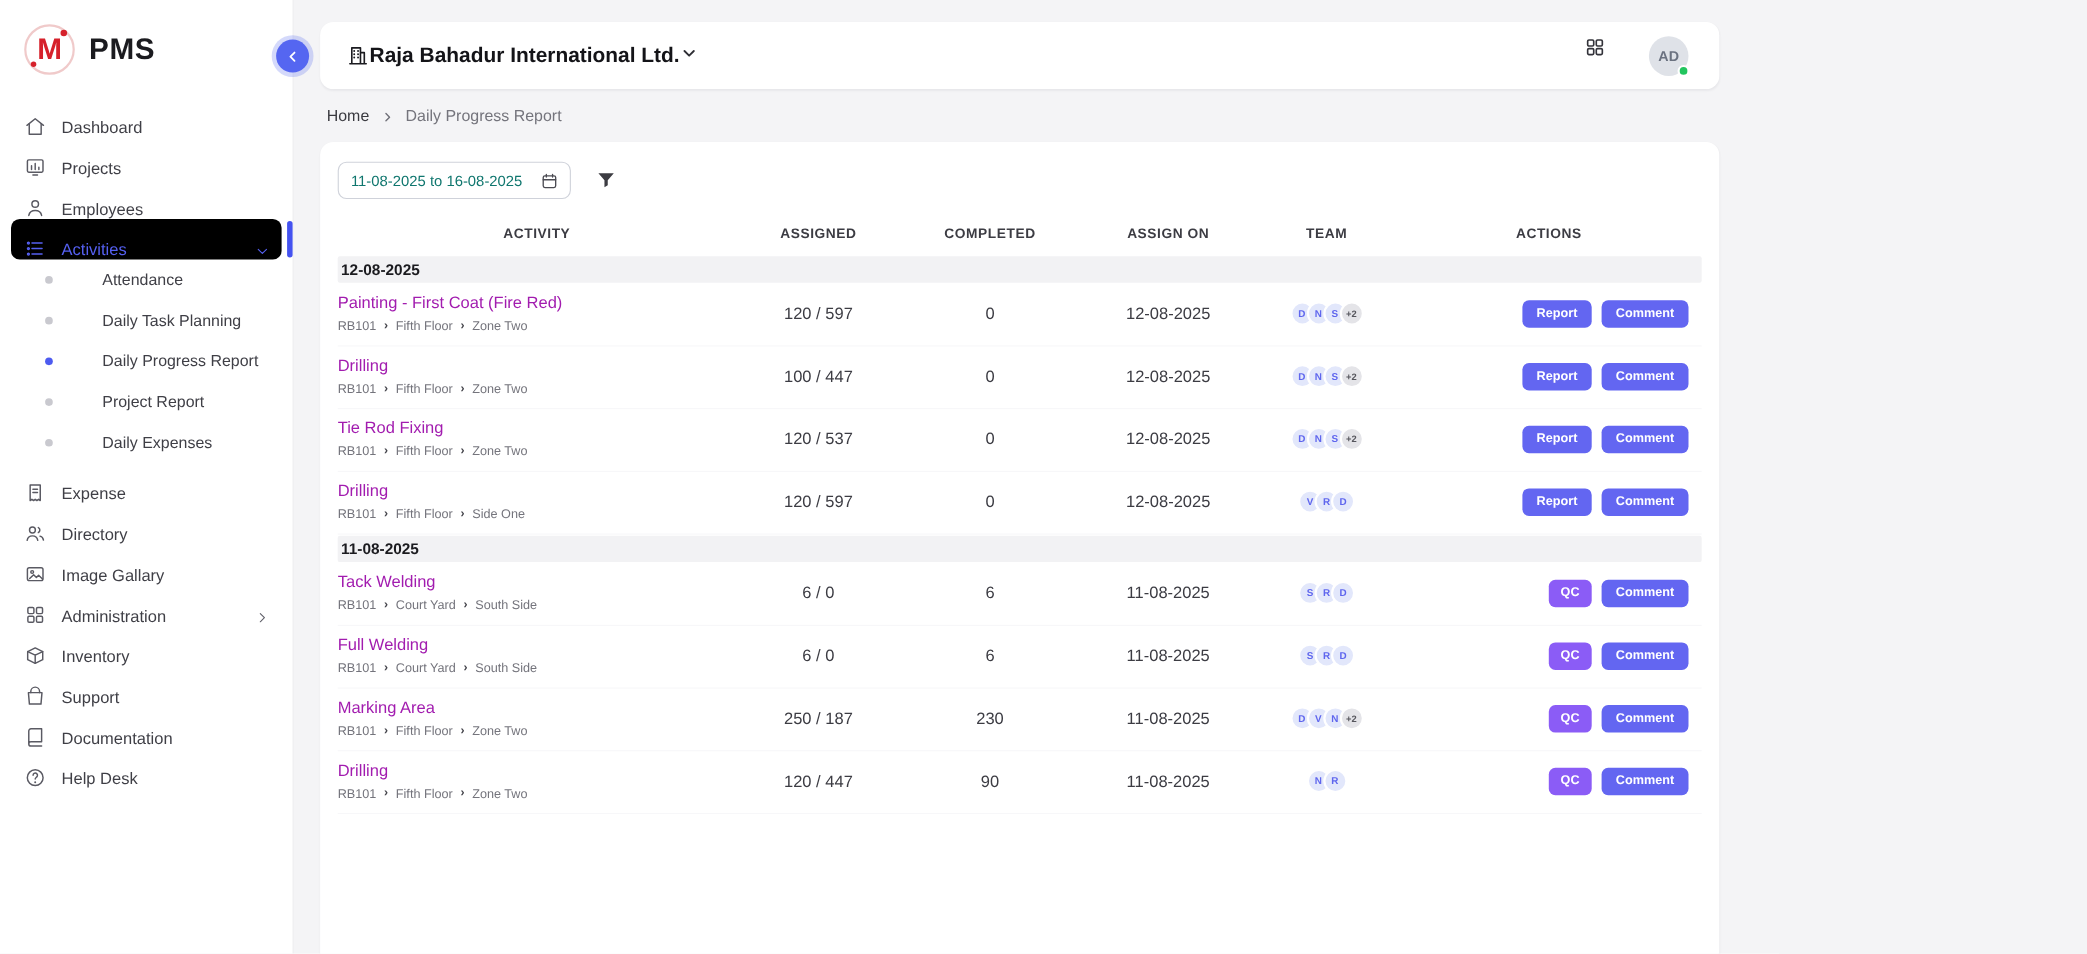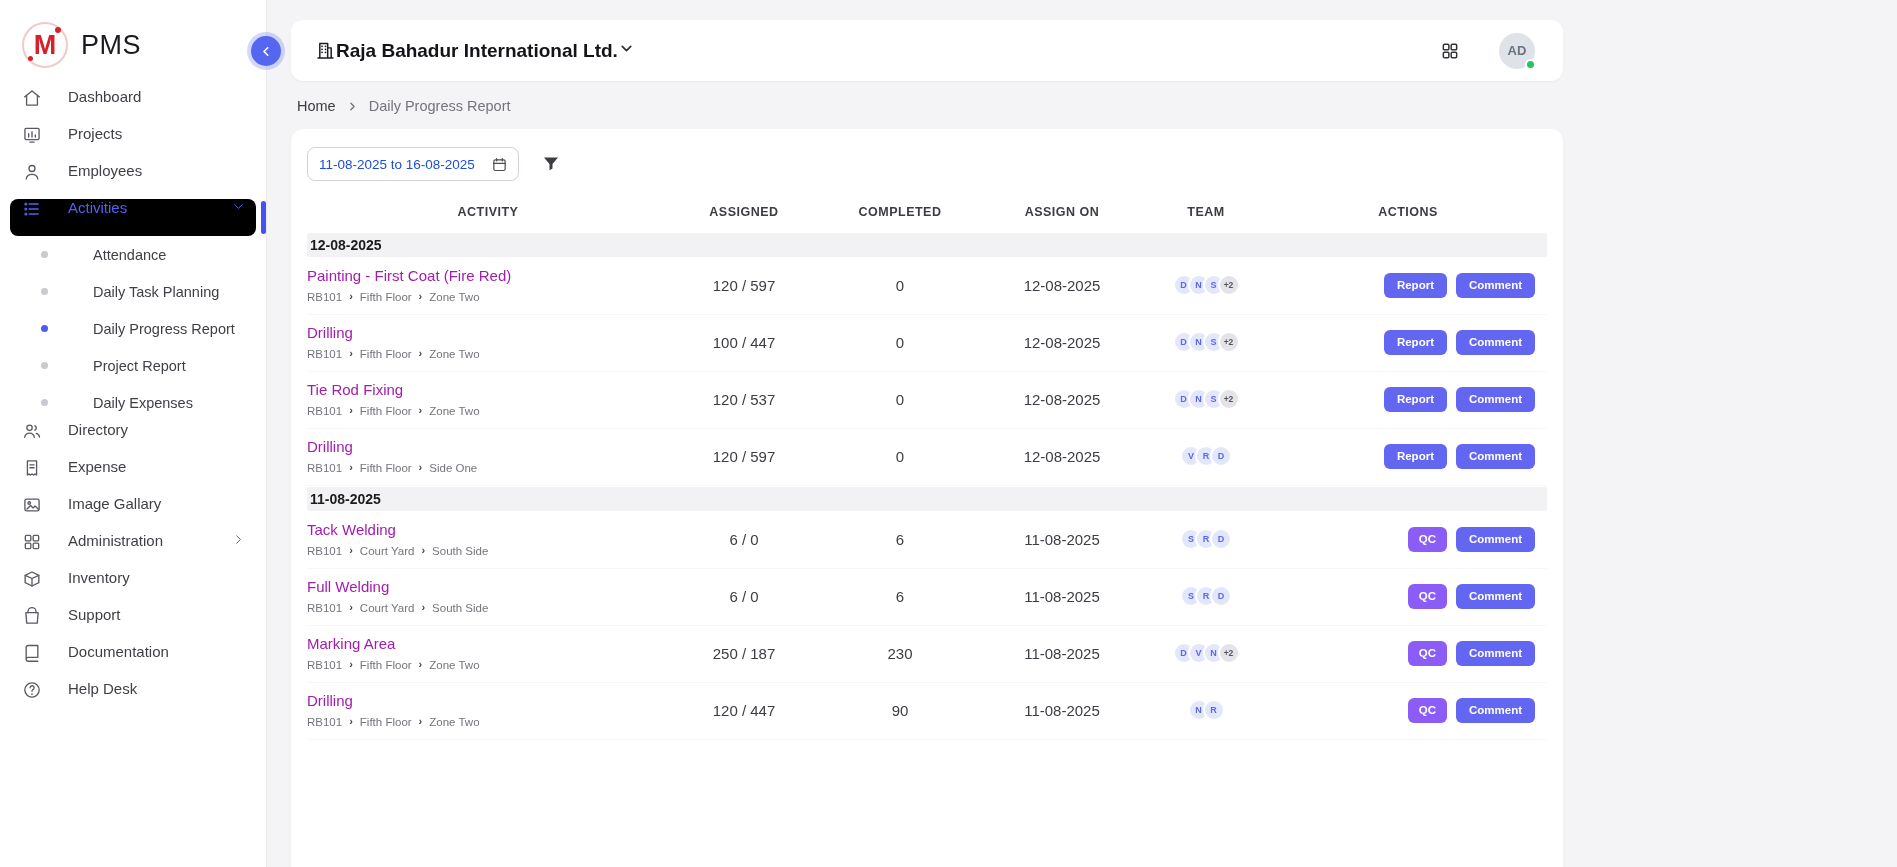--- a/index.html
+++ b/index.html
@@ -7,60 +7,60 @@
   body{font-family:"Liberation Sans","DejaVu Sans",sans-serif;background:#f4f4f6;overflow:hidden;color:#27272a}
   .app{display:flex;width:1897px;height:867px}
 
   
   .sidebar{position:relative;width:267px;min-width:267px;height:867px;background:#fff;border-right:1px solid #ebebee;z-index:5}
   .sidebar-top{display:flex;align-items:center;gap:13px;padding:22px 20px 16px 22px}
   .logo-mark{position:relative;width:46px;height:46px;border-radius:50%;border:2px solid #f0caca;background:#fff;
     display:flex;align-items:center;justify-content:center;font-size:27px;font-weight:800;color:#d6212b}
   .logo-mark::before{content:"";position:absolute;width:6px;height:6px;border-radius:50%;background:#d6212b;top:3px;right:5px}
   .logo-mark::after{content:"";position:absolute;width:5px;height:5px;border-radius:50%;background:#d6212b;bottom:5px;left:4px}
-  .logo-text{font-size:27px;font-weight:400;color:#1b1b1f;letter-spacing:.5px}
+  .logo-text{font-size:27px;font-weight:700;color:#1b1b1f;letter-spacing:.5px}
   .collapse-btn{position:absolute;top:36px;right:-15px;width:30px;height:30px;border-radius:50%;background:#5566f1;border:none;
     color:#fff;display:flex;align-items:center;justify-content:center;cursor:pointer;box-shadow:0 0 0 4px rgba(85,102,241,.25);z-index:20}
   .collapse-btn svg{width:15px;height:15px}
   .nav{padding:4px 0}
-  .nav-item{position:relative;display:flex;align-items:flex-start;gap:26px;height:37px;margin:0 10px;padding:0 10px 0 12px;
+  .nav-item{position:relative;display:flex;align-items:flex-end;gap:14px;height:37px;margin:0 10px;padding:0 10px 0 12px;
     border-radius:8px;color:#3f3f46;font-size:15px;cursor:pointer}
   .nav-item .icn{width:20px;height:20px;color:#5a5a63;flex:none}
   .nav-item .chev{width:15px;height:15px;margin-left:auto;color:#5f5f68}
   .nav-item.active{background:#000000;color:#5560f1;font-weight:500}
   .nav-item.active .icn,.nav-item.active .chev{color:#5560f1}
   .nav-item.active::after{content:"";position:absolute;right:-10px;top:2px;bottom:2px;width:5px;border-radius:4px;background:#4452f0}
   .sub-item{display:flex;align-items:center;height:37px;padding-left:41px;font-size:14.5px;color:#3f3f46;cursor:pointer}
   .sub-item .bullet{width:7px;height:7px;border-radius:50%;background:#c9c9cf;margin-right:45px;flex:none}
   .sub-item.active .bullet{background:#4d5bf0}
 
   
   .main{width:1320px;min-width:1320px;padding:0 24px}
   .topbar{margin-top:20px;height:61px;background:#fff;border-radius:12px;display:flex;align-items:center;
     justify-content:space-between;padding:0 28px 0 24px;box-shadow:0 1px 2px rgba(16,24,40,.05)}
   .company{display:flex;align-items:flex-start;cursor:pointer}
   .company .icn{width:21px;height:21px;color:#1b1b20}
   .company-name{font-size:19px;font-weight:600;color:#141418}
   .company .chev{width:17px;height:17px;color:#2f2f35}
-  .topbar-right{display:flex;align-items:center;gap:39px}
+  .topbar-right{display:flex;gap:39px}
   .icon-btn{background:none;border:none;cursor:pointer;color:#33333a;display:flex;padding:0}
   .icon-btn .icn{width:20px;height:20px}
   .avatar{position:relative;width:36px;height:36px;border-radius:50%;background:#dfe2e8;color:#6b7280;font-size:13px;
     font-weight:700;display:flex;align-items:center;justify-content:center;cursor:pointer}
   .status-dot{position:absolute;right:-1px;bottom:-1px;width:11px;height:11px;border-radius:50%;background:#22c55e;border:2px solid #fff}
 
   .breadcrumb{display:flex;align-items:center;gap:10px;margin:17px 6px 0;font-size:14.5px}
   .bc-home{color:#3a3a40;cursor:pointer}
   .bc-chev{width:13px;height:13px;color:#71717a}
   .bc-current{color:#74747c}
 
   .content{margin-top:15px;background:#fff;border-radius:12px;padding:14px 16px;height:760px;box-shadow:0 1px 2px rgba(16,24,40,.05);overflow:hidden}
   .filters{display:flex;align-items:center;gap:22px;padding-top:4px}
   .date-range{display:flex;align-items:center;justify-content:space-between;width:212px;height:34px;border:1.5px solid #cfd2da;
-    border-radius:8px;padding:0 10px 0 11px;font-size:13.5px;color:#1d4ed8;cursor:pointer;background:#fff}
+    border-radius:8px;padding:0 10px 0 11px;font-size:13.5px;color:#0f766e;cursor:pointer;background:#fff}
   .date-range .icn{width:17px;height:17px;color:#4b4b52}
   .filter-btn{background:none;border:none;cursor:pointer;color:#3c3c42;display:flex;padding:0}
   .filter-btn .icn{width:20px;height:20px}
 
   .thead,.trow{display:grid;grid-template-columns:362px 150px 162px 162px 126px 1fr}
   .thead{margin-top:24px;padding-bottom:13px}
   .th{text-align:center;font-size:12.5px;font-weight:700;letter-spacing:.5px;color:#3c3c43}
   .group-band{height:24px;background:#f2f2f4;display:flex;align-items:center;font-size:14px;font-weight:700;color:#1b1b1f;
     padding:0 3px;margin:1px 0;border-radius:2px}
   .trow{align-items:center;padding:9px 0 11px;border-bottom:1px solid #f7f7f9}
@@ -147,32 +147,32 @@
             <span class="bullet"></span>
             <span>Project Report</span>
           </div>
           <div class="sub-item">
             <span class="bullet"></span>
             <span>Daily Expenses</span>
           </div>
         </div>
         <div class="nav-item">
           <svg class="icn " viewBox="0 0 24 24" fill="none" stroke="currentColor" stroke-width="1.6" stroke-linecap="round" stroke-linejoin="round">
+            <path d="M6.5 3.5h11v17l-1.9-1.4-1.8 1.4-1.8-1.4-1.8 1.4-1.8-1.4-1.9 1.4z"></path>
+            <path d="M9.5 8.2h5M9.5 11.7h5"></path>
+          </svg>
+          <span class="nav-label">Expense</span>
+        </div>
+        <div class="nav-item">
+          <svg class="icn " viewBox="0 0 24 24" fill="none" stroke="currentColor" stroke-width="1.6" stroke-linecap="round" stroke-linejoin="round">
             <circle cx="9" cy="8.2" r="3.2"></circle>
             <path d="M3.2 19.5c.6-3.2 2.9-4.9 5.8-4.9s5.2 1.7 5.8 4.9"></path>
             <path d="M15.4 5.6a3 3 0 0 1 0 5.4M17.2 14.9c2.2.5 3.4 2 3.8 4.3"></path>
           </svg>
           <span class="nav-label">Directory</span>
-        </div>
-        <div class="nav-item">
-          <svg class="icn " viewBox="0 0 24 24" fill="none" stroke="currentColor" stroke-width="1.6" stroke-linecap="round" stroke-linejoin="round">
-            <path d="M6.5 3.5h11v17l-1.9-1.4-1.8 1.4-1.8-1.4-1.8 1.4-1.8-1.4-1.9 1.4z"></path>
-            <path d="M9.5 8.2h5M9.5 11.7h5"></path>
-          </svg>
-          <span class="nav-label">Expense</span>
         </div>
         <div class="nav-item">
           <svg class="icn " viewBox="0 0 24 24" fill="none" stroke="currentColor" stroke-width="1.6" stroke-linecap="round" stroke-linejoin="round">
             <rect x="3.5" y="5" width="17" height="14" rx="2"></rect>
             <circle cx="8.7" cy="9.6" r="1.5"></circle>
             <path d="m6 16.8 4.3-4.3 3 3 2.4-2.4 4.3 4.2"></path>
           </svg>
           <span class="nav-label">Image Gallary</span>
         </div>
         <div class="nav-item">

